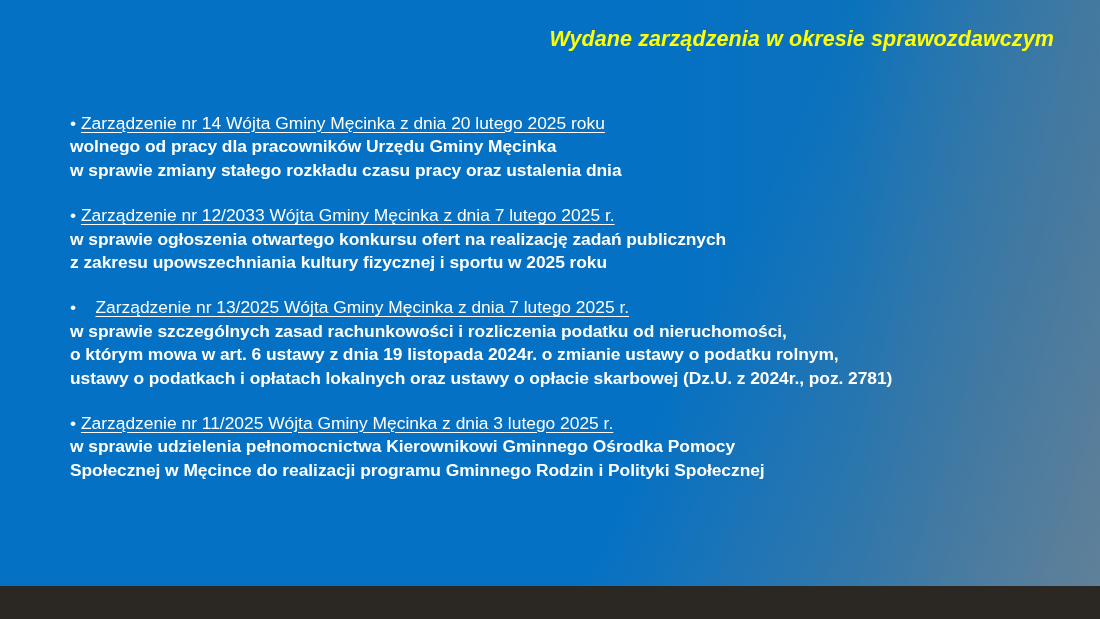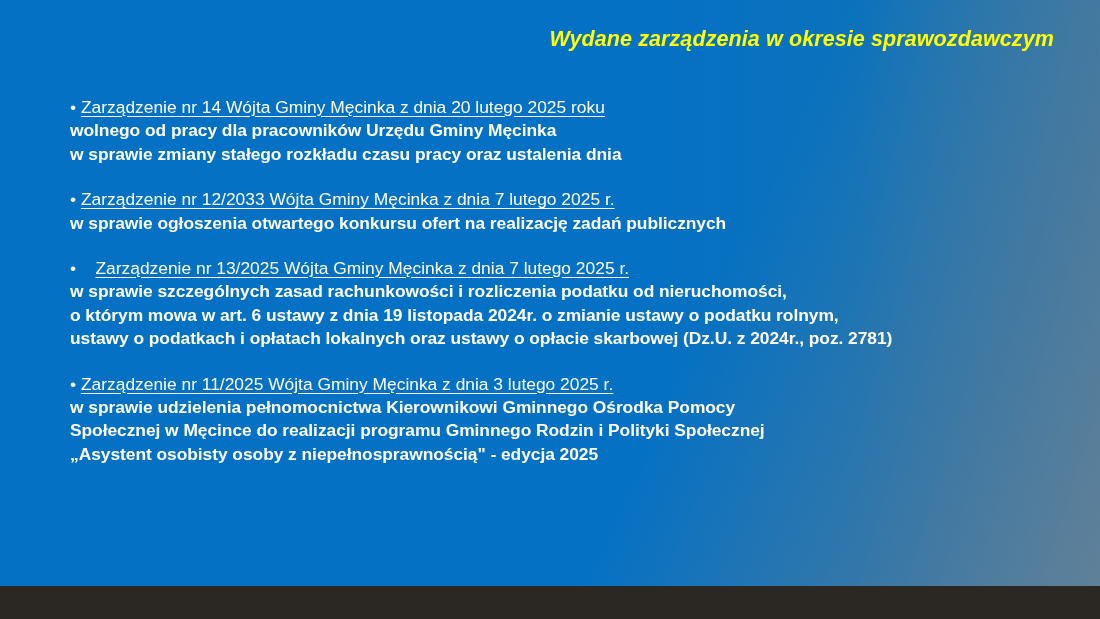--- a/index.html
+++ b/index.html
@@ -62,21 +62,21 @@
     font-weight: bold;
     font-style: italic;
     letter-spacing: 0.1px;
     white-space: nowrap;
   }
 
   
   #body-block {
     position: absolute;
     left: 70px;
-    top: 96px;
+    top: 112px;
     width: 1010px;
     color: #ffffff;
     font-size: 17.4px;
     line-height: 23.4px;
   }
 
   .para {
     margin: 0 0 22px 0;
   }
   .para:last-child {
@@ -115,30 +115,30 @@
 
   <div id="body-block">
       <div class="para">
         <div class="head-line"><span class="bullet-mark">•</span> <span class="head-text">Zarządzenie nr 14 Wójta Gminy Męcinka z dnia 20 lutego 2025 roku</span></div>
         <div class="body-line">wolnego od pracy dla pracowników Urzędu Gminy Męcinka</div>
         <div class="body-line">w sprawie zmiany stałego rozkładu czasu pracy oraz ustalenia dnia</div>
       </div>
       <div class="para">
         <div class="head-line"><span class="bullet-mark">•</span> <span class="head-text">Zarządzenie nr 12/2033 Wójta Gminy Męcinka z dnia 7 lutego 2025 r.</span></div>
         <div class="body-line">w sprawie ogłoszenia otwartego konkursu ofert na realizację zadań publicznych</div>
+        <div class="body-line">z zakresu upowszechniania kultury fizycznej i sportu w 2025 roku</div>
       </div>
       <div class="para">
         <div class="head-line gap-wide"><span class="bullet-mark">•</span> <span class="head-text">Zarządzenie nr 13/2025 Wójta Gminy Męcinka z dnia 7 lutego 2025 r.</span></div>
         <div class="body-line">w sprawie szczególnych zasad rachunkowości i rozliczenia podatku od nieruchomości,</div>
         <div class="body-line">o którym mowa w art. 6 ustawy z dnia 19 listopada 2024r. o zmianie ustawy o podatku rolnym,</div>
         <div class="body-line">ustawy o podatkach i opłatach lokalnych oraz ustawy o opłacie skarbowej (Dz.U. z 2024r., poz. 2781)</div>
       </div>
       <div class="para">
         <div class="head-line"><span class="bullet-mark">•</span> <span class="head-text">Zarządzenie nr 11/2025 Wójta Gminy Męcinka z dnia 3 lutego 2025 r.</span></div>
         <div class="body-line">w sprawie udzielenia pełnomocnictwa Kierownikowi Gminnego Ośrodka Pomocy</div>
         <div class="body-line">Społecznej w Męcince do realizacji programu Gminnego Rodzin i Polityki Społecznej</div>
-        <div class="body-line">„Asystent osobisty osoby z niepełnosprawnością" - edycja 2025</div>
       </div>
     </div>
 
   <div id="footer-bar"></div>
 
 </div>
 
 </body></html>

